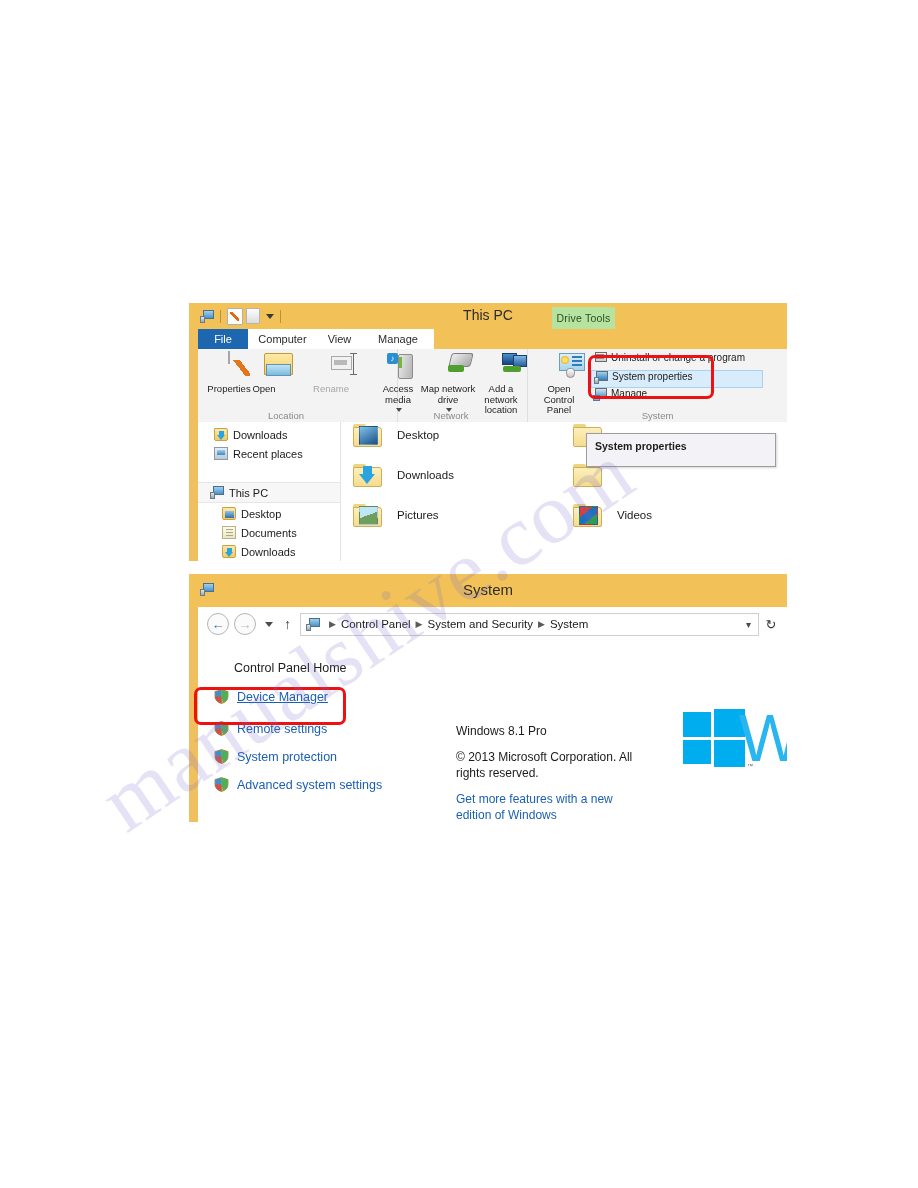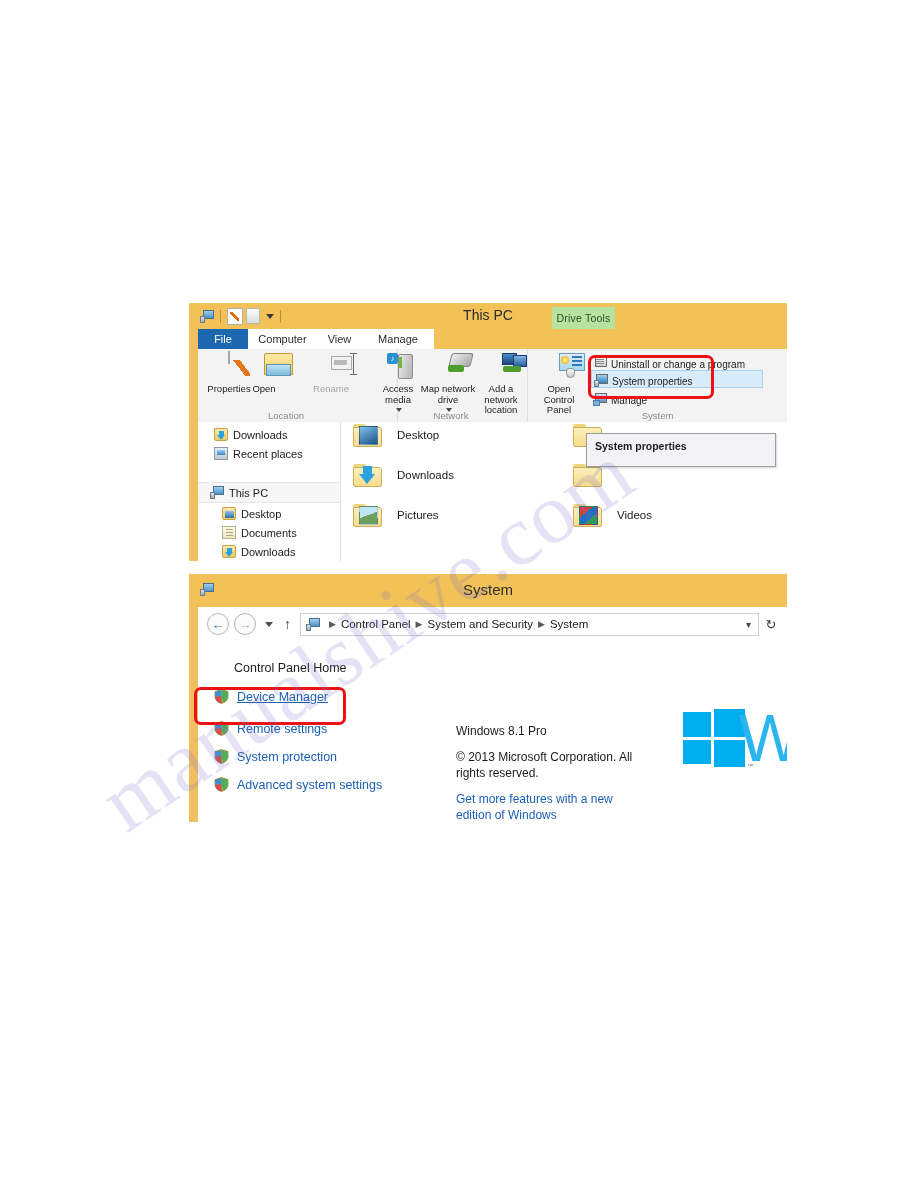--- a/index.html
+++ b/index.html
@@ -393,21 +393,21 @@
   .syslist {
     position: absolute;
     top: 3px;
     left: 0;
     width: 172px;
   }
   .sysitem {
     position: relative;
     height: 18px;
     display: flex;
-    align-items: flex-end;
+    align-items: flex-start;
     gap: 4px;
     padding-left: 2px;
     font-size: 10px;
     color: #1b1b1b;
     white-space: nowrap;
   }
   .sysitem.selected {
     background: #d9ecfb;
     border: 1px solid #a8d2ef;
     box-sizing: border-box;

